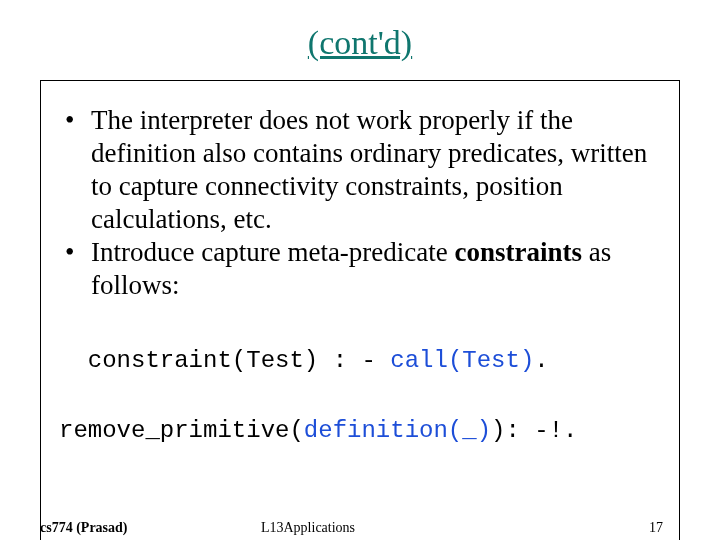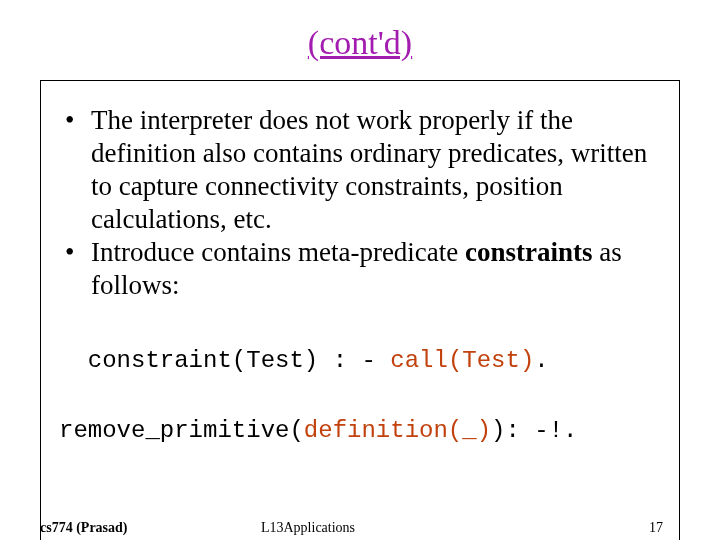--- a/index.html
+++ b/index.html
@@ -15,21 +15,21 @@
   .slide {
     width: 720px;
     height: 540px;
     position: relative;
     box-sizing: border-box;
   }
   .title {
     text-align: center;
     font-size: 34px;
     text-decoration: underline;
-    color: #a21caf;
+    color: #0f766e;
     padding-top: 24px;
     padding-bottom: 18px;
     font-weight: normal;
   }
   .content-box {
     margin: 0 40px;
     border: 1px solid #000000;
     padding: 23px 18px 24px 18px;
     box-sizing: border-box;
     width: 640px;
@@ -60,21 +60,21 @@
     white-space: pre;
     margin-top: 8px;
     overflow: hidden;
   }
   .code-line1 {
     white-space: pre;
   }
   .code-line2 {
     white-space: pre;
   }
-  .red { color: #c2410c; }
+  .red { color: #1d4ed8; }
   .footer {
     position: absolute;
     bottom: 20px;
     left: 0;
     width: 720px;
     font-size: 14px;
     font-family: "Times New Roman", Times, serif;
   }
   .footer-left {
     position: absolute;
@@ -95,21 +95,21 @@
 </head>
 <body>
 
 <div class="slide">
 
   <div class="title">(cont'd)</div>
 
   <div class="content-box">
     <ul class="bullet-list">
       <li>The interpreter does not work properly if the definition also contains ordinary predicates, written to capture connectivity constraints, position calculations, etc.</li>
-      <li><span>Introduce contains meta-predicate </span><b>constraints</b><span> as follows:</span></li>
+      <li><span>Introduce capture meta-predicate </span><b>constraints</b><span> as follows:</span></li>
     </ul>
     <div class="code-block">
 <div class="code-line1"><span>  constraint(Test) : - </span><span class="red">call(Test)</span><span>.</span></div>
 <div class="code-line2"><span>remove_primitive(</span><span class="red">definition(_)</span><span>): -!.</span></div>
     </div>
   </div>
 
   <div class="footer">
     <span class="footer-left">cs774 (Prasad)</span>
     <span class="footer-center">L13Applications</span>

